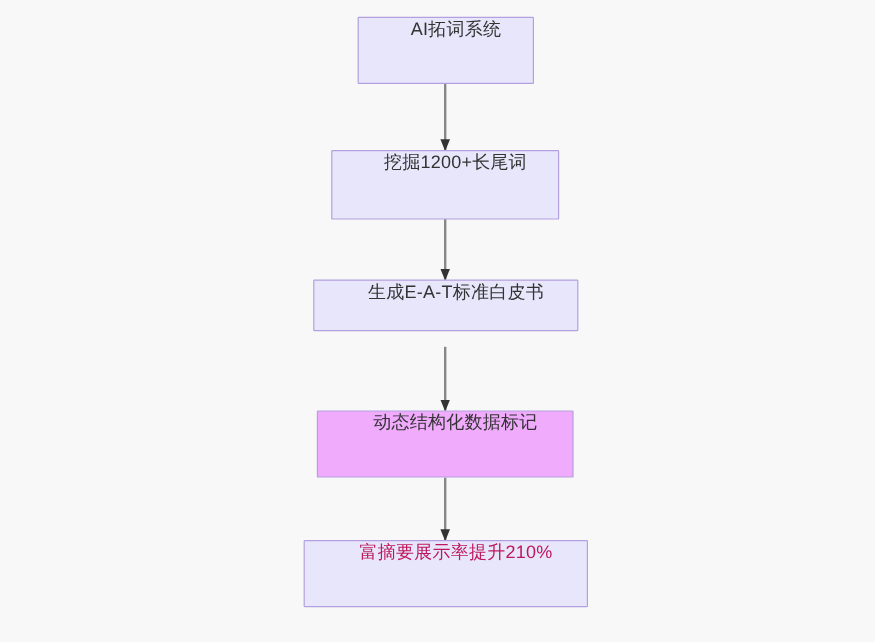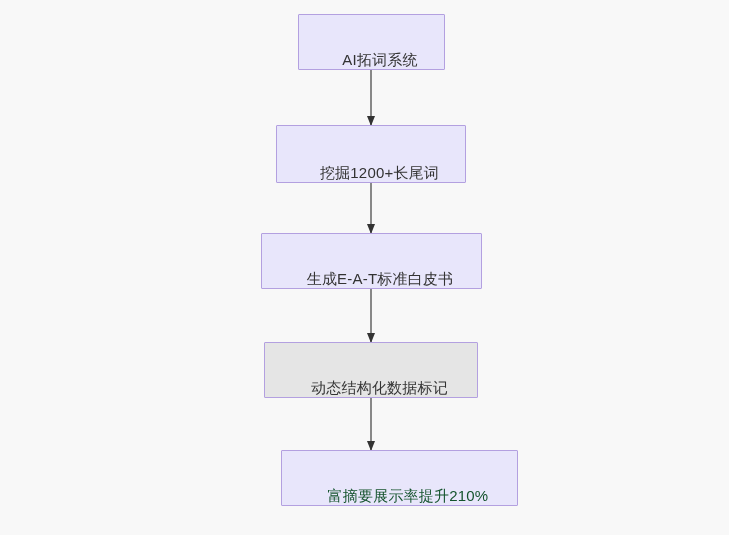--- a/index.html
+++ b/index.html
@@ -26,21 +26,21 @@
     height: 535px;
     pointer-events: none;
   }
   .node {
     position: absolute;
     box-sizing: border-box;
     background: #e8e6fb;
     border: 1px solid #b3a0e0;
     border-radius: 1px;
     display: flex;
-    align-items: flex-end;
+    align-items: flex-start;
     justify-content: center;
     color: #333333;
     font-size: 15px;
     line-height: 1.3;
     letter-spacing: 0.2px;
     white-space: nowrap;
     padding-left: 17px;
   }
   .node-label {
     display: block;
@@ -67,25 +67,25 @@
   </svg>
 
   <div class="node" style="left: 298px; top: 14px; width: 147px; height: 56px; background: rgb(232, 230, 251); border-color: rgb(179, 160, 224); color: rgb(51, 51, 51);">
     <span class="node-label">AI拓词系统</span>
   </div>
 
   <div class="node" style="left: 276px; top: 125px; width: 190px; height: 58px; background: rgb(232, 230, 251); border-color: rgb(179, 160, 224); color: rgb(51, 51, 51);">
     <span class="node-label">挖掘1200+长尾词</span>
   </div>
 
-  <div class="node" style="left: 261px; top: 233px; width: 221px; height: 56px; background: rgb(232, 230, 251); border-color: rgb(179, 160, 224); color: rgb(51, 51, 51);">
+  <div class="node" style="left: 261px; top: 233px; width: 221px; height: 43px; background: rgb(232, 230, 251); border-color: rgb(179, 160, 224); color: rgb(51, 51, 51);">
     <span class="node-label">生成E-A-T标准白皮书</span>
   </div>
 
-  <div class="node" style="left: 264px; top: 342px; width: 214px; height: 56px; background: #e5e5e5; border-color: rgb(179, 160, 224); color: rgb(51, 51, 51);">
+  <div class="node" style="left: 264px; top: 342px; width: 214px; height: 56px; background: #f0abfc; border-color: rgb(179, 160, 224); color: rgb(51, 51, 51);">
     <span class="node-label">动态结构化数据标记</span>
   </div>
 
-  <div class="node" style="left: 253px; top: 450px; width: 237px; height: 56px; background: rgb(232, 230, 251); border-color: rgb(179, 160, 224); color: #14532d; margin-left: 28px;">
+  <div class="node" style="left: 253px; top: 450px; width: 237px; height: 56px; background: rgb(232, 230, 251); border-color: rgb(179, 160, 224); color: #be185d;">
     <span class="node-label">富摘要展示率提升210%</span>
   </div>
 
 </div>
 
 </body></html>

